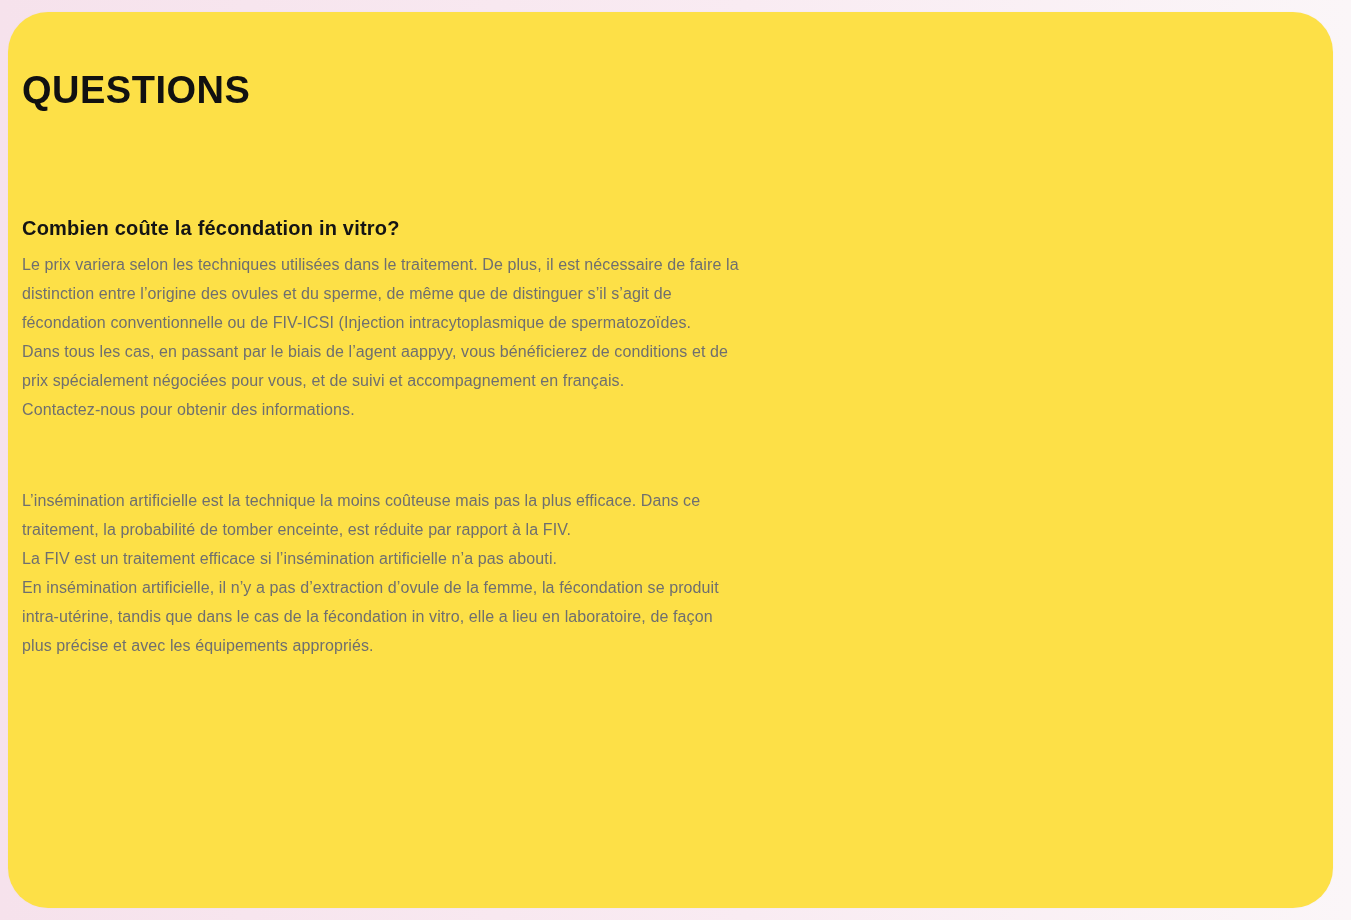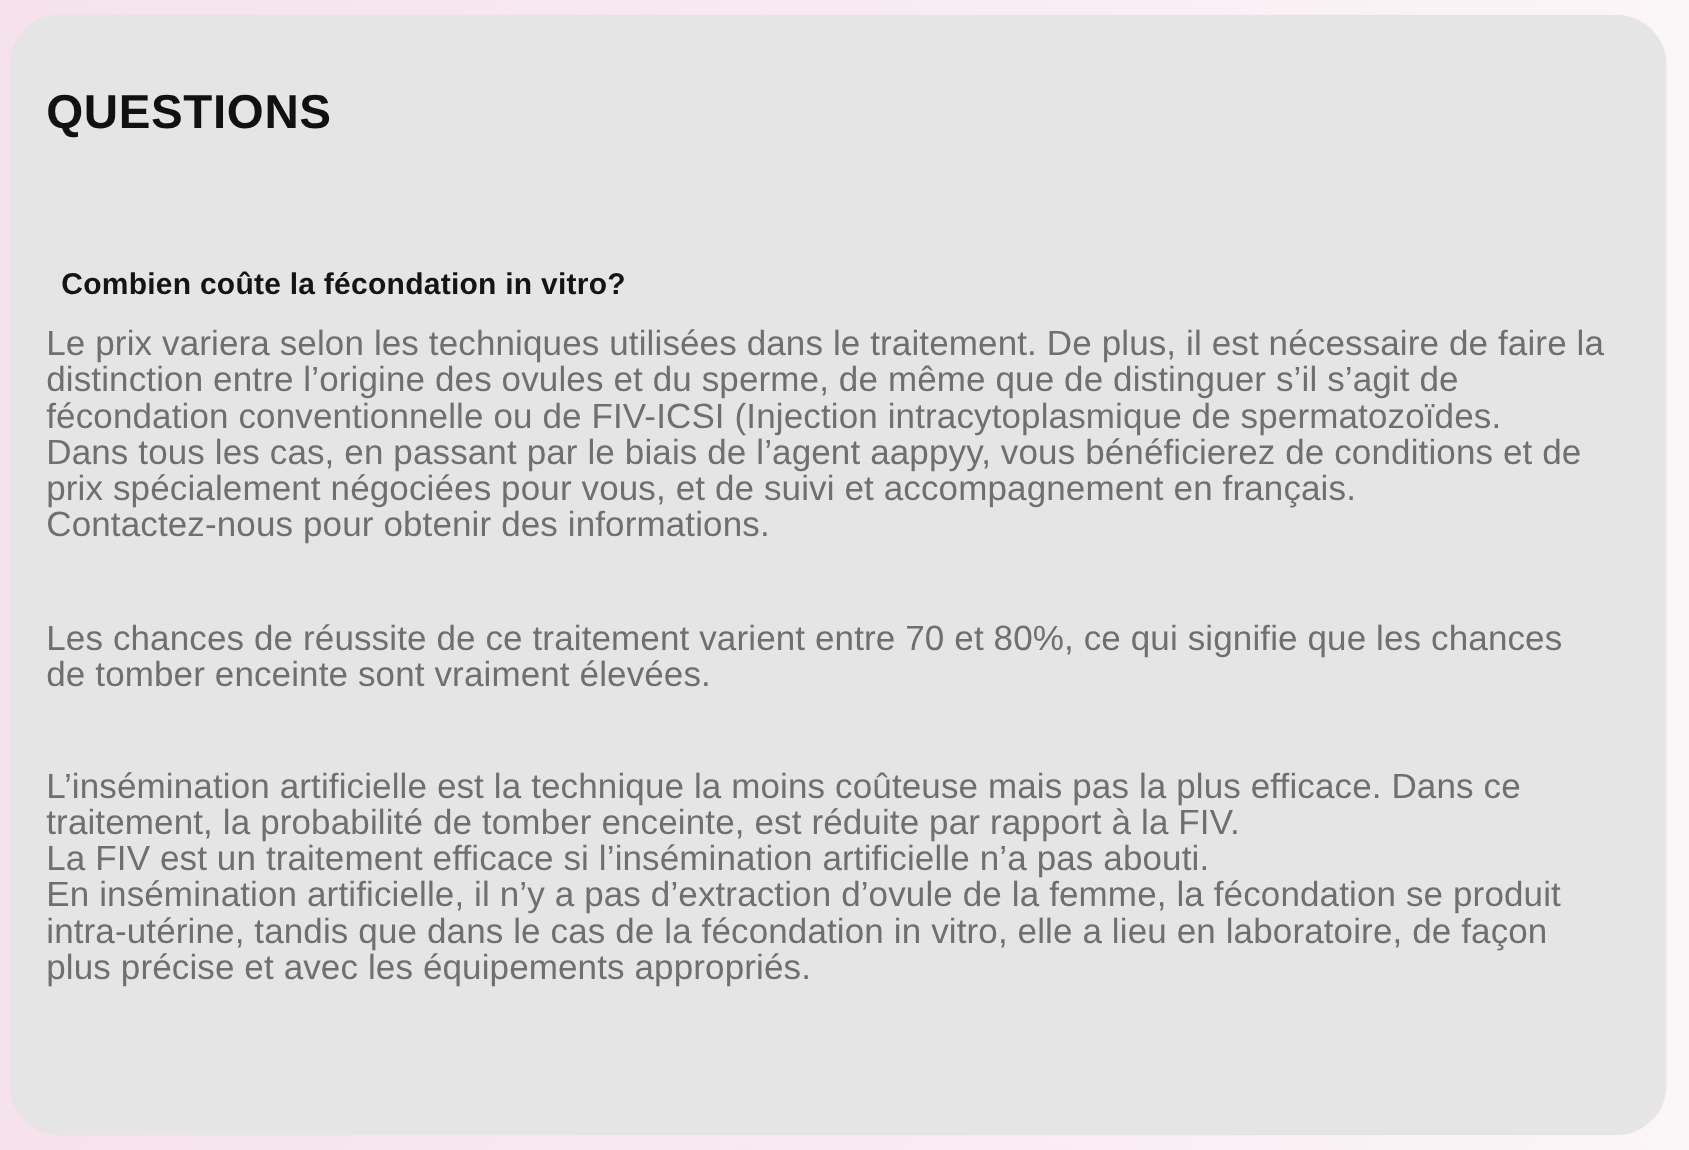--- a/index.html
+++ b/index.html
@@ -12,46 +12,46 @@
   }
   body {
     background: linear-gradient(90deg, #f6e2ec 0%, #f9ebf2 55%, #fbf6f8 100%);
   }
   .page-card {
     position: absolute;
     top: 12px;
     left: 8px;
     right: 18px;
     bottom: 12px;
-    background: #e5e5e5;
+    background: #fde047;
     border-radius: 40px;
-    padding: 56px 30px 0 29px;
+    padding: 56px 30px 0 14px;
     box-sizing: border-box;
     box-shadow: 0 0 2px rgba(0,0,0,0.03);
   }
   .page-title {
     margin: 0;
     font-size: 38px;
     line-height: 44px;
     font-weight: 700;
     color: #111111;
     letter-spacing: 0.5px;
   }
   .qa-section { margin: 0; }
   .qa-heading {
-    margin: 12px;
-    font-size: 24px;
+    margin: 0;
+    font-size: 20px;
     line-height: 40px;
     font-weight: 700;
     color: #141414;
     letter-spacing: 0.2px;
   }
   .qa-body {
     margin: 2px 0 0 0;
-    font-size: 28px;
+    font-size: 16px;
     line-height: 29px;
     font-weight: 400;
     color: #6f6f6f;
     white-space: pre-line;
     letter-spacing: 0.1px;
   }
   .qa-section-1 { margin-top: 96px; }
   .qa-section-2 { margin-top: 62px; }
   .qa-section-3 { margin-top: 60px; }
 </style>
@@ -66,22 +66,20 @@
     <h2 class="qa-heading">Combien coûte la fécondation in vitro?</h2>
     <p class="qa-body">Le prix variera selon les techniques utilisées dans le traitement. De plus, il est nécessaire de faire la
 distinction entre l’origine des ovules et du sperme, de même que de distinguer s’il s’agit de
 fécondation conventionnelle ou de FIV-ICSI (Injection intracytoplasmique de spermatozoïdes.
 Dans tous les cas, en passant par le biais de l’agent aappyy, vous bénéficierez de conditions et de
 prix spécialement négociées pour vous, et de suivi et accompagnement en français.
 Contactez-nous pour obtenir des informations.</p>
   </section>
 
   <section class="qa-section qa-section-2">
-    <p class="qa-body">Les chances de réussite de ce traitement varient entre 70 et 80%, ce qui signifie que les chances
-de tomber enceinte sont vraiment élevées.</p>
   </section>
 
   <section class="qa-section qa-section-3">
     <p class="qa-body">L’insémination artificielle est la technique la moins coûteuse mais pas la plus efficace. Dans ce
 traitement, la probabilité de tomber enceinte, est réduite par rapport à la FIV.
 La FIV est un traitement efficace si l’insémination artificielle n’a pas abouti.
 En insémination artificielle, il n’y a pas d’extraction d’ovule de la femme, la fécondation se produit
 intra-utérine, tandis que dans le cas de la fécondation in vitro, elle a lieu en laboratoire, de façon
 plus précise et avec les équipements appropriés.</p>
   </section>

